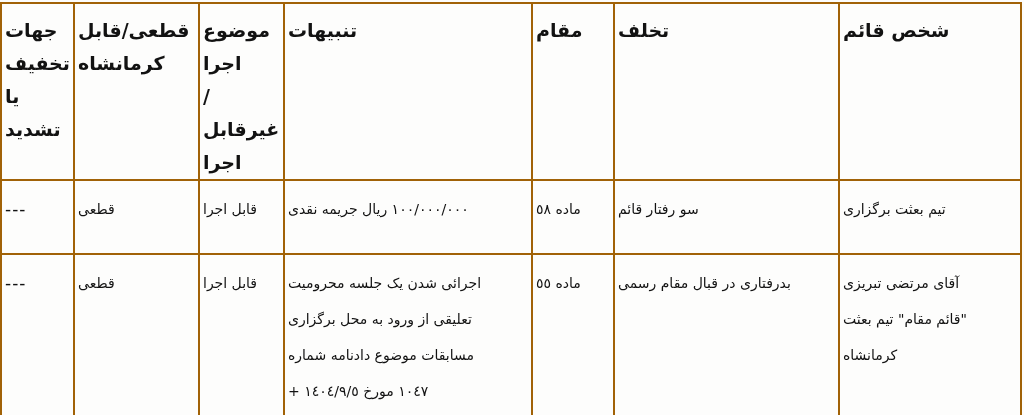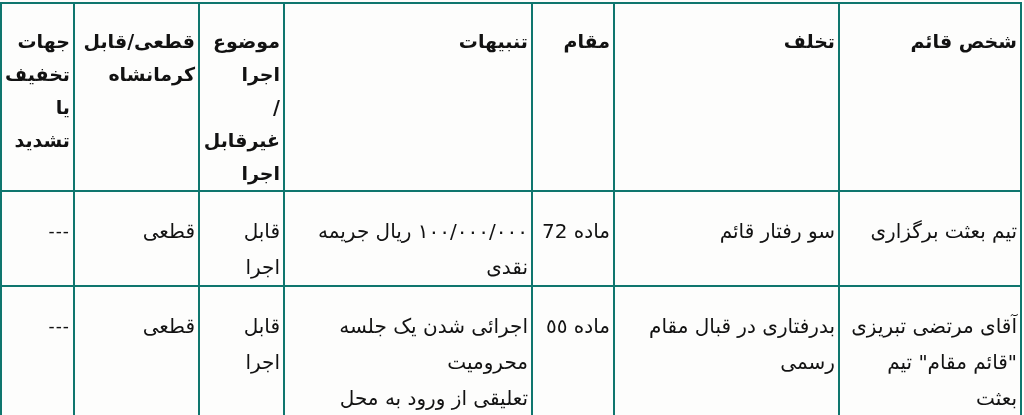--- a/index.html
+++ b/index.html
@@ -25,26 +25,26 @@
     top: 2px;
     right: 2px;
     width: 1020px;
     border-collapse: collapse;
     table-layout: fixed;
     direction: rtl;
     background: transparent;
   }
   table.verdict th,
   table.verdict td {
-    border: 2px solid #0f766e;
+    border: 2px solid #a16207;
     vertical-align: top;
-    text-align: right;
+    text-align: left;
     white-space: pre-line;
     overflow: hidden;
-    padding: 21px 3px 0 3px;
+    padding: 10px 3px 0 3px;
   }
   
   col.c-person        { width: 182px; }
   col.c-violation     { width: 225px; }
   col.c-reference     { width: 82px;  }
   col.c-penalties     { width: 248px; }
   col.c-enforceable   { width: 85px;  }
   col.c-finality      { width: 125px; }
   col.c-mitigation    { width: 73px;  }
 
@@ -52,21 +52,21 @@
   thead th {
     font-weight: bold;
     font-size: 19px;
     line-height: 33px;
     border-bottom-width: 3px;
     padding-top: 7px;
   }
   tbody tr.row-1 { height: 74px; }
   tbody tr.row-2 { height: 179px; }
   tbody td {
-    font-size: 20px;
+    font-size: 14px;
     line-height: 36px;
     font-weight: normal;
     padding-top: 5px;
   }
   tbody td.dashes {
     letter-spacing: 1px;
     font-size: 17px;
   }
 </style>
 </head>
@@ -98,21 +98,21 @@
         <th>جهات
 تخفيف
 يا
 تشديد</th>
       </tr>
     </thead>
     <tbody>
       <tr class="row-1">
         <td>تيم بعثت برگزاری</td>
         <td>سو رفتار قائم</td>
-        <td>ماده 72</td>
+        <td>ماده ٥٨</td>
         <td>١٠٠/٠٠٠/٠٠٠ ريال جريمه نقدی</td>
         <td>قابل اجرا</td>
         <td>قطعی</td>
         <td class="dashes">---</td>
       </tr>
       <tr class="row-2">
         <td>آقای مرتضی تبريزی
 "قائم مقام" تيم بعثت
 كرمانشاه</td>
         <td>بدرفتاری در قبال مقام رسمی</td>

